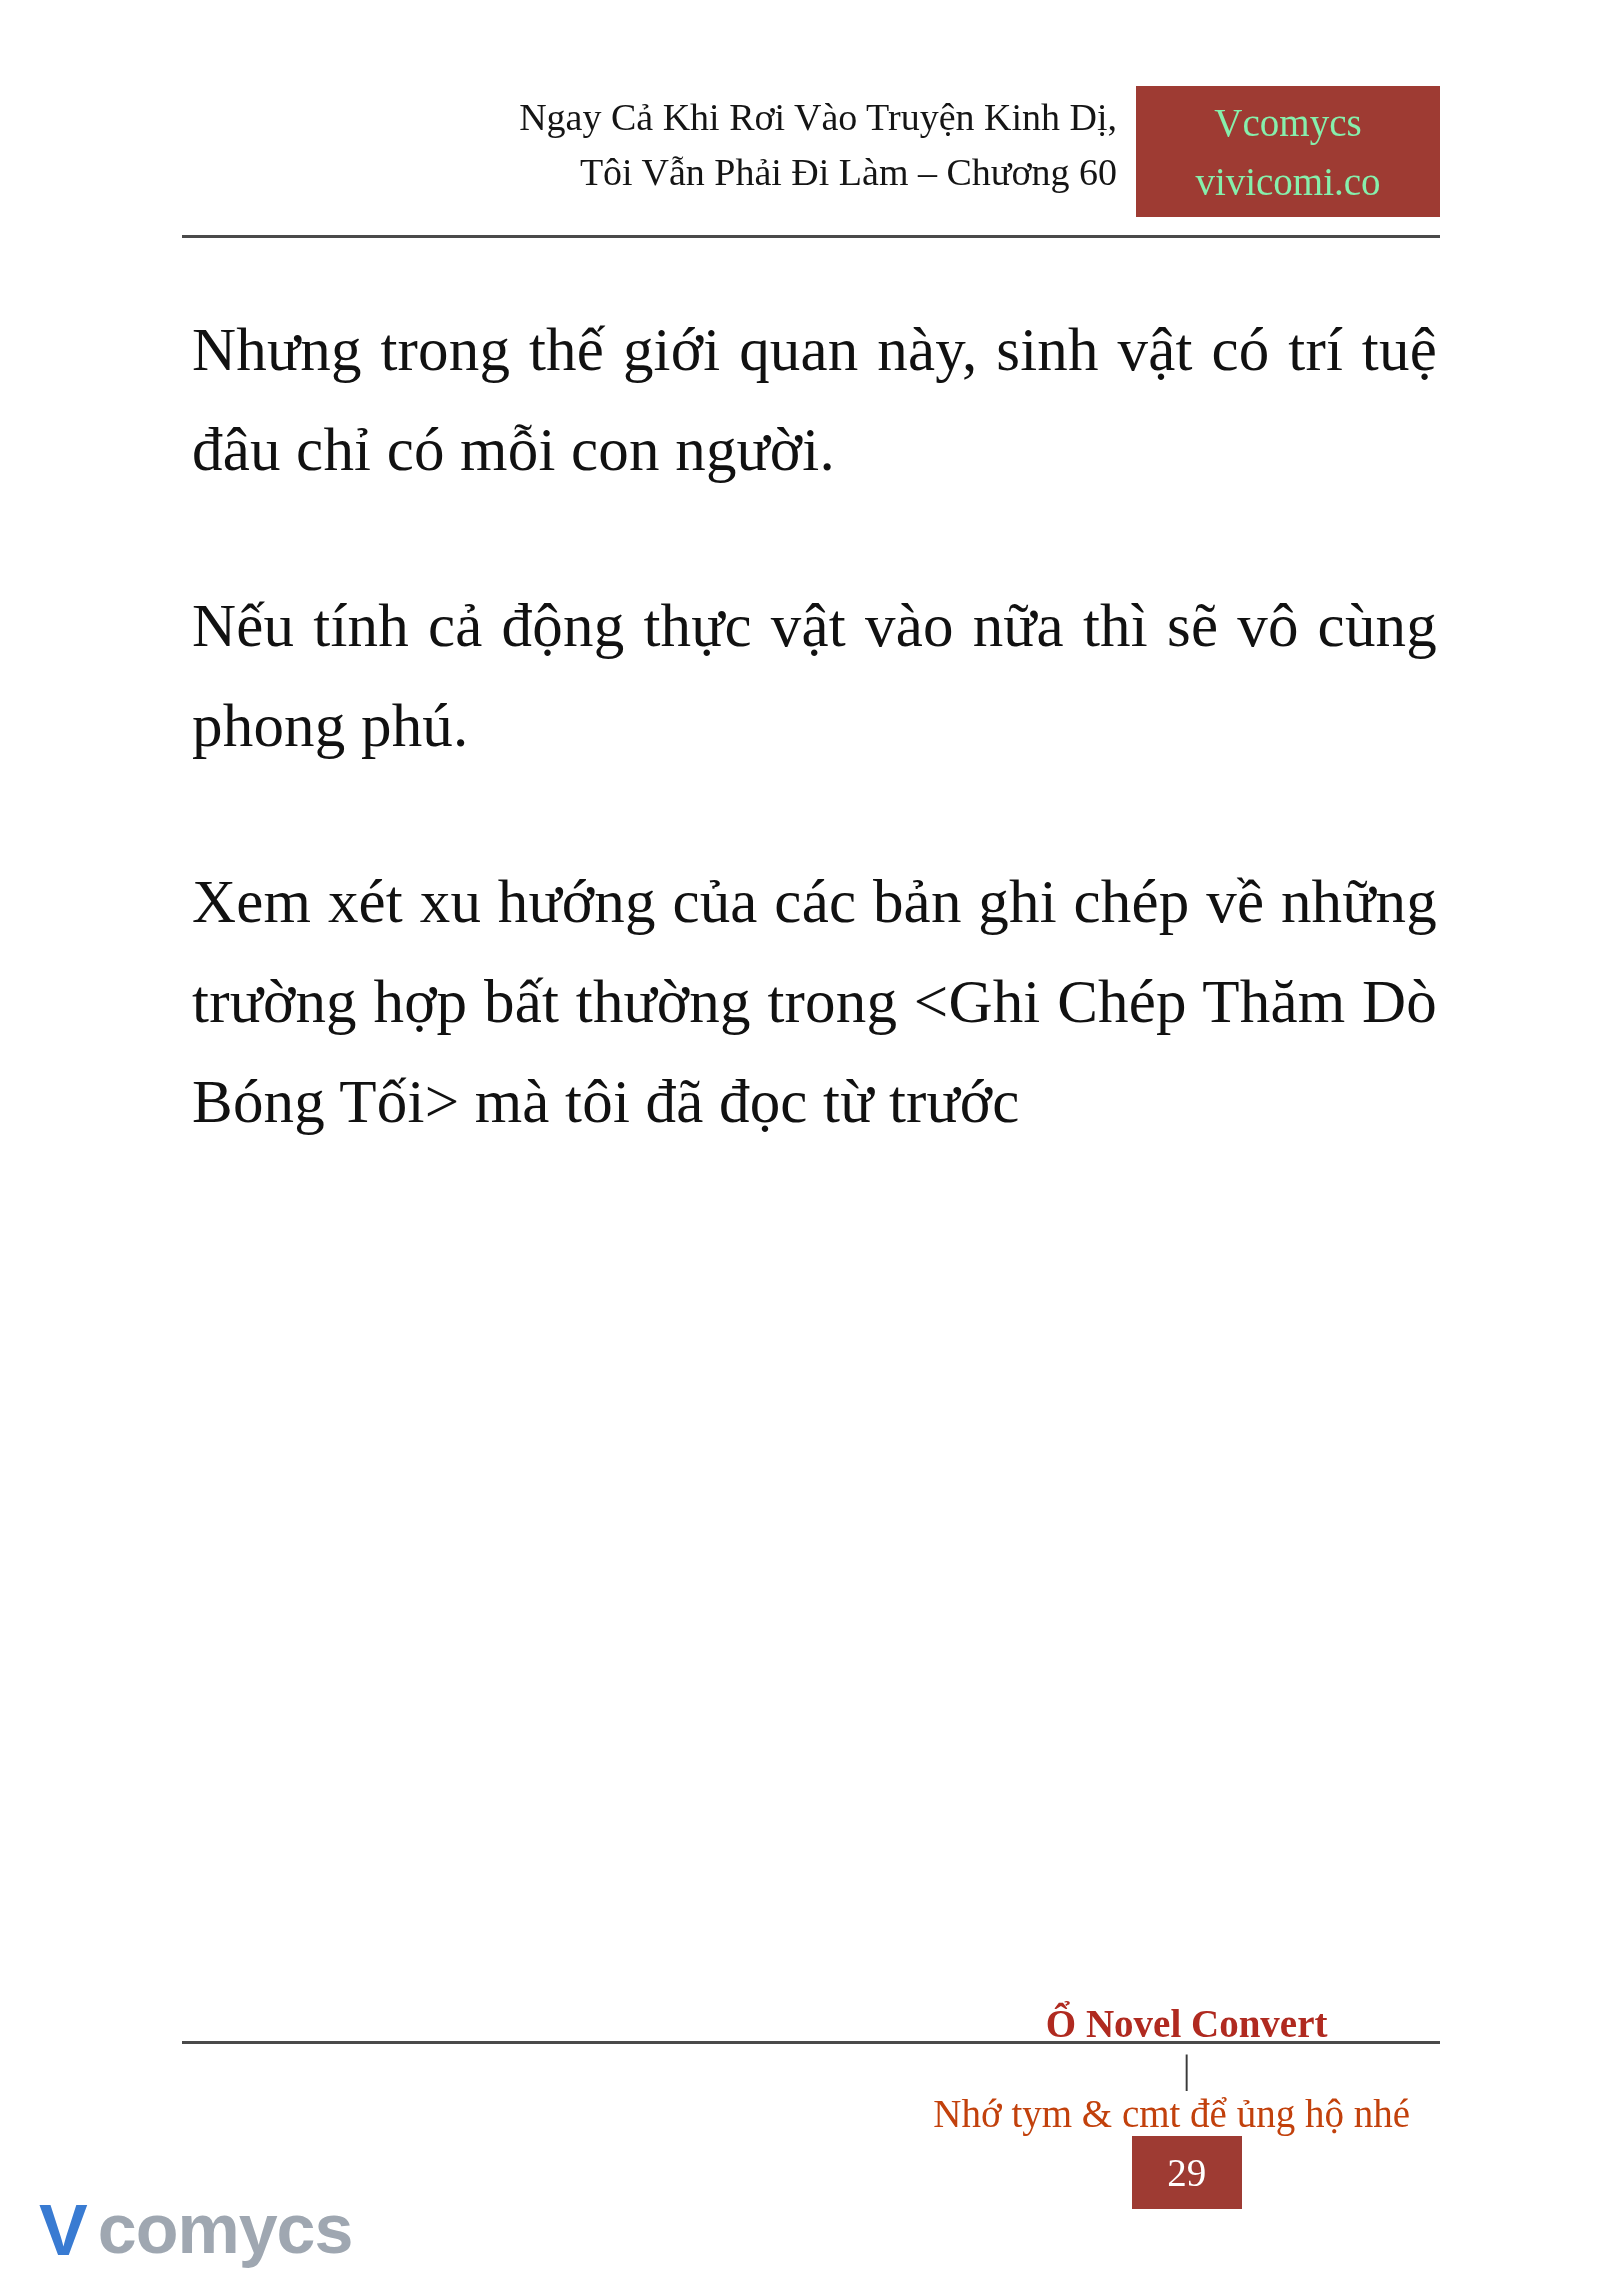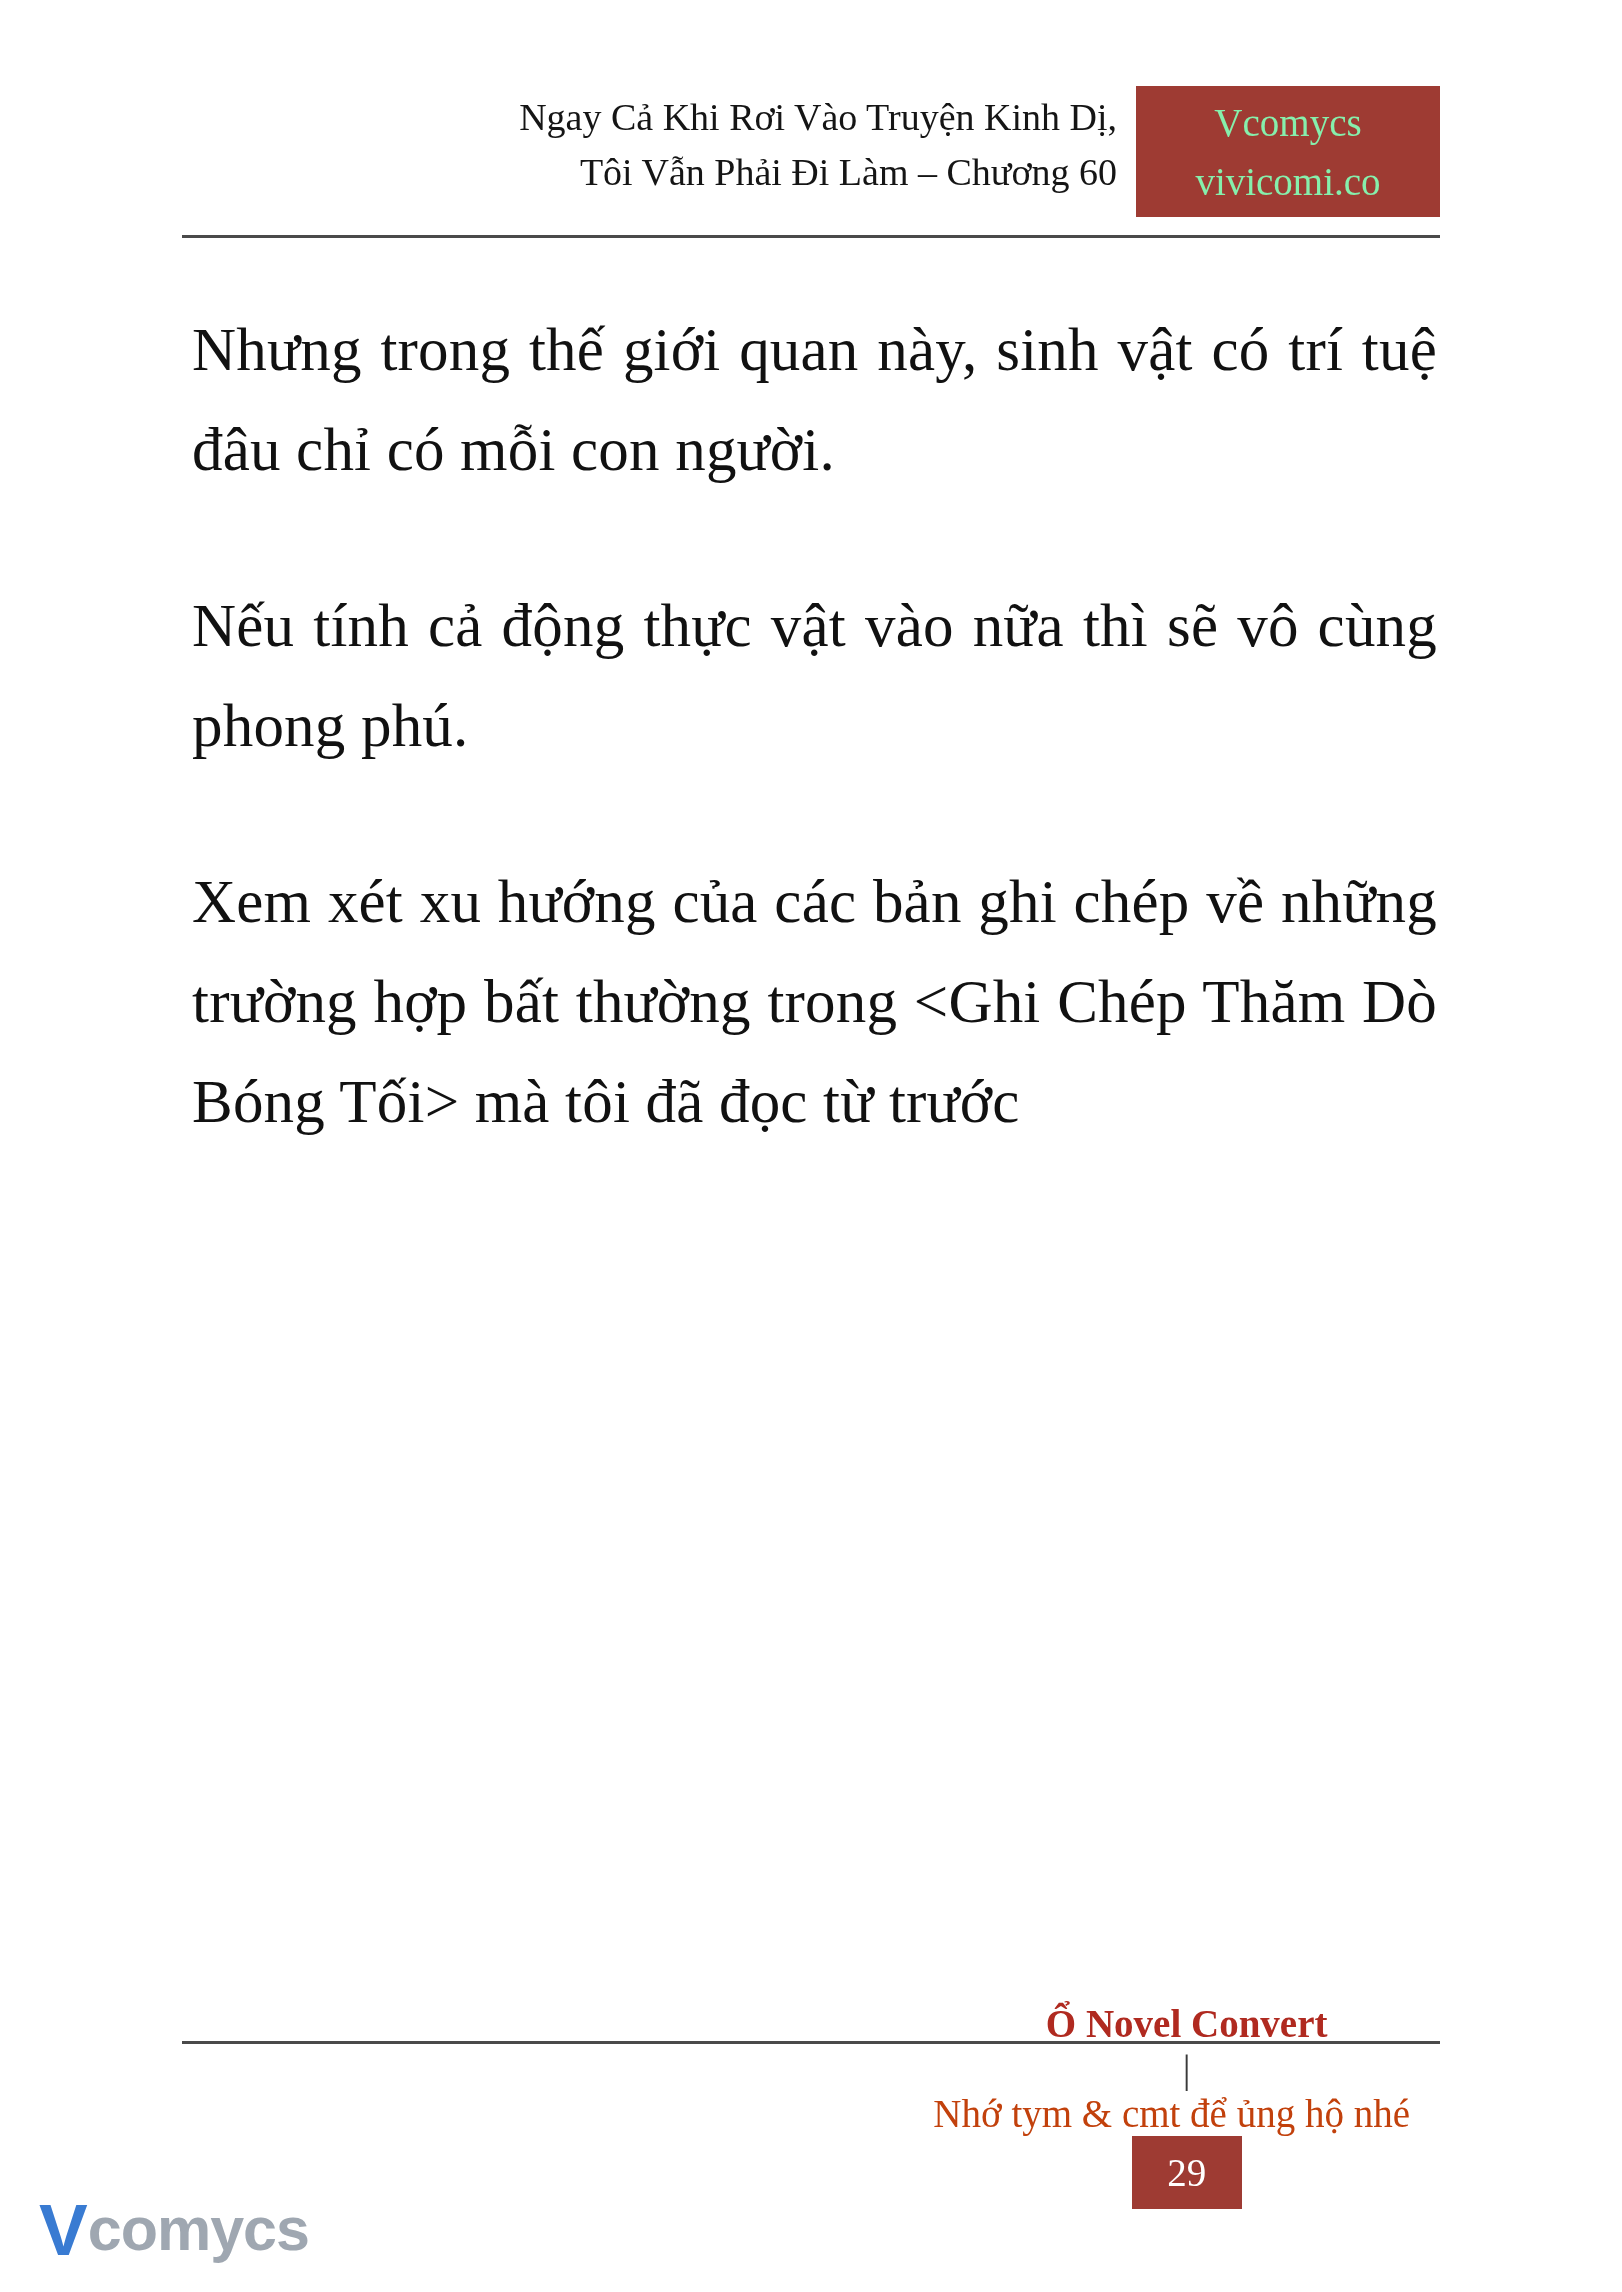--- a/index.html
+++ b/index.html
@@ -156,26 +156,26 @@
   .wm-v {
     color: #2f74d0;
     font-size: 73px;
     font-weight: bold;
     font-family: "Liberation Sans", sans-serif;
     line-height: 73px;
     letter-spacing: -2px;
   }
   .wm-text {
     color: #9aa3ad;
-    font-size: 61px;
+    font-size: 70px;
     font-weight: bold;
     font-family: "Liberation Sans", sans-serif;
     line-height: 73px;
     letter-spacing: -1px;
-    margin-left: 2px;
+    margin-left: 12px;
   }
 </style>
 </head>
 <body>
 
 <div class="page">
 
   <div class="header">
     <div class="header-title">
       <span>Ngay Cả Khi Rơi Vào Truyện Kinh Dị,</span>

